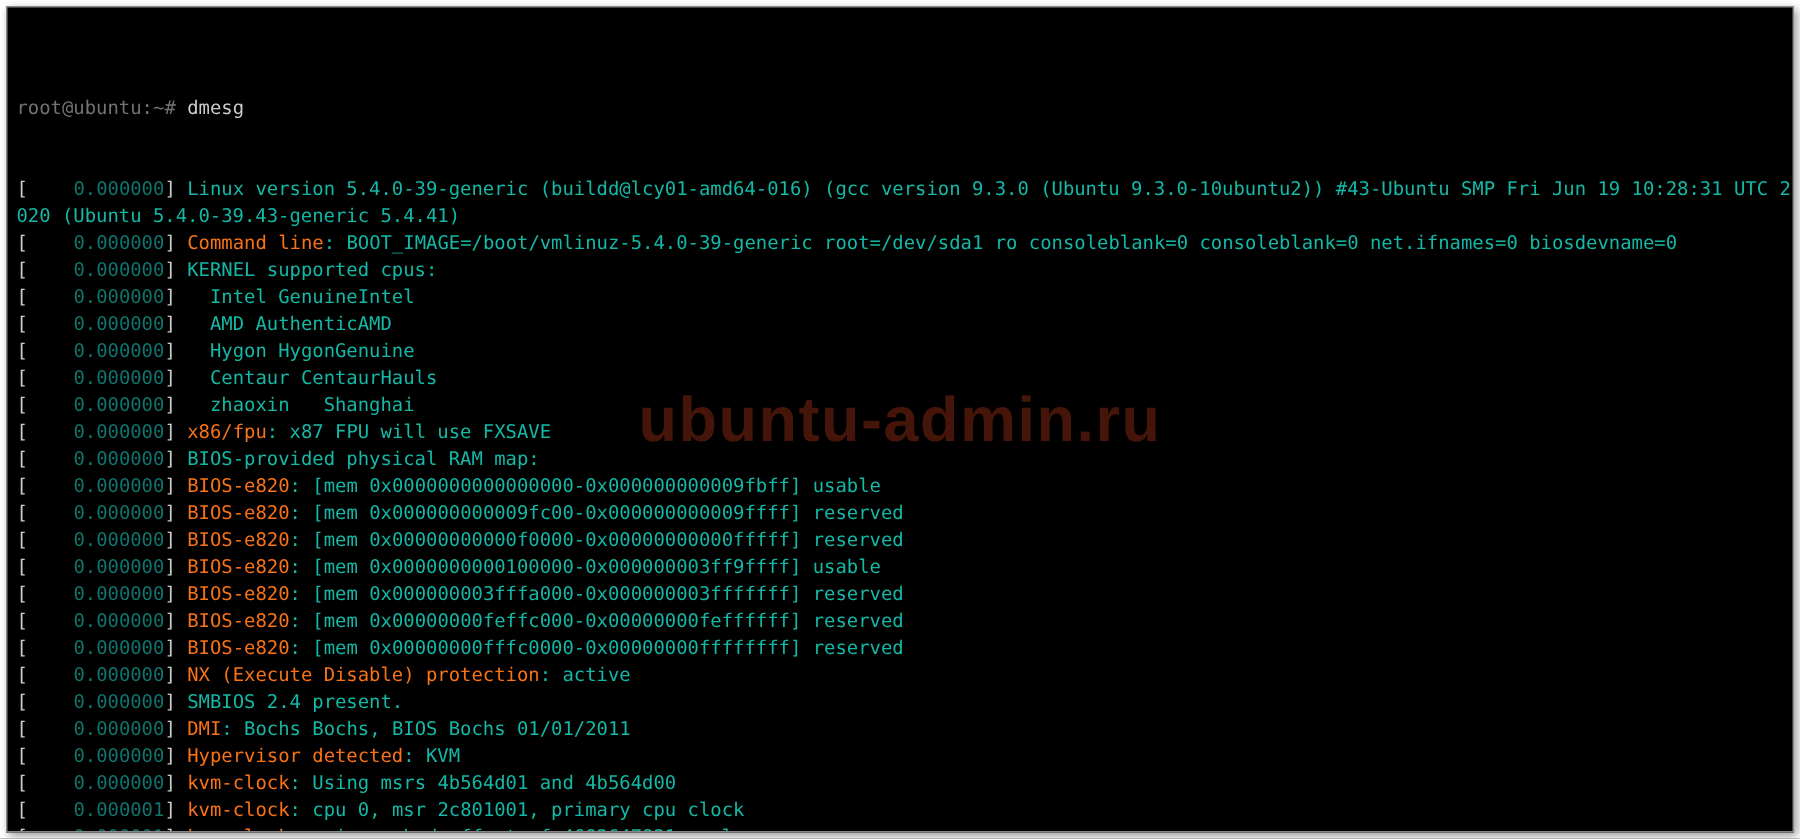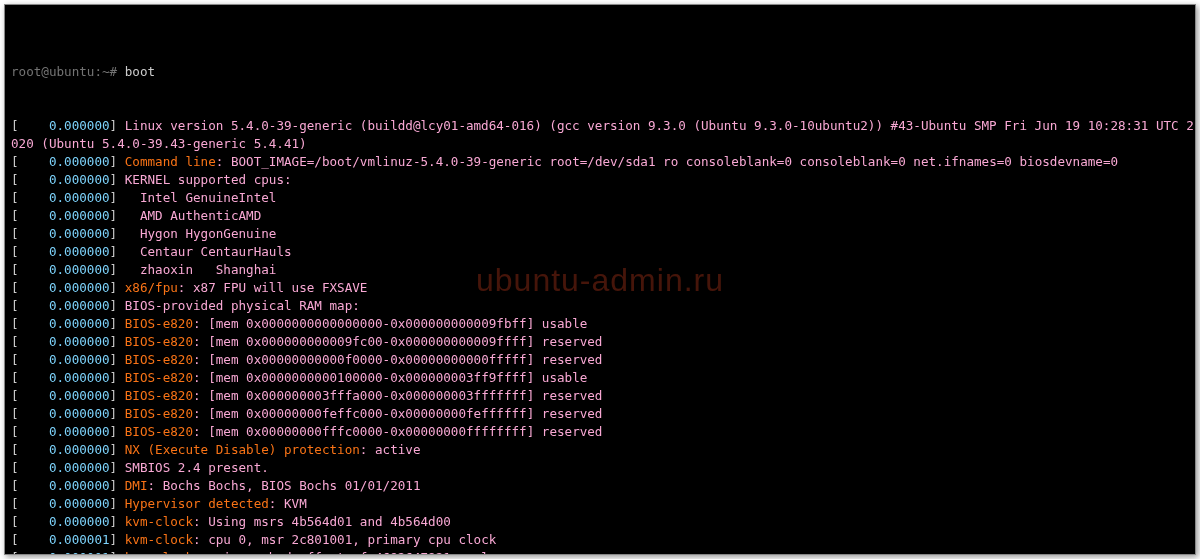--- a/index.html
+++ b/index.html
@@ -23,35 +23,35 @@
     box-sizing: border-box;
     padding: 4px 6px 0 6px;
     white-space: pre;
   }
   .watermark {
     position: absolute;
     top: 50%;
     left: 50%;
     transform: translate(-50%, -50%);
     font-family: sans-serif;
-    font-size: 32px;
-    font-weight: 400;
+    font-size: 42px;
+    font-weight: 700;
     color: rgba(200, 60, 30, 0.35);
     letter-spacing: 1px;
     pointer-events: none;
     user-select: none;
   }
   .prompt-user { color: #737373; }
   .prompt-cmd  { color: #ccc; }
   .br   { color: #ccc; }      
-  .ts   { color: #7dd3fc; margin-top: 44px; }   
+  .ts   { color: #0f766e; margin-top: 44px; }   
   .tag  { color: #f97316; }   
-  .txt  { color: #f9a8d4; }      
+  .txt  { color: #14b8a6; }      
   .line { display: block; }
 </style>
 </head>
 <body>
 
 <div class="frame">
   <div class="watermark">ubuntu-admin.ru</div>
-  <span class="line"><span class="prompt-user">root@ubuntu</span><span class="prompt-user">:</span><span class="prompt-user">~</span><span class="prompt-user"># </span><span class="prompt-cmd">boot</span></span>
+  <span class="line"><span class="prompt-user">root@ubuntu</span><span class="prompt-user">:</span><span class="prompt-user">~</span><span class="prompt-user"># </span><span class="prompt-cmd">dmesg</span></span>
   <div id="log-lines"><span class="line"><span class="br">[</span><span class="ts">    0.000000</span><span class="br">] </span><span class="txt">Linux version 5.4.0-39-generic (buildd@lcy01-amd64-016) (gcc version 9.3.0 (Ubuntu 9.3.0-10ubuntu2)) #43-Ubuntu SMP Fri Jun 19 10:28:31 UTC 2</span></span><span class="line"><span class="txt">020 (Ubuntu 5.4.0-39.43-generic 5.4.41)</span></span><span class="line"><span class="br">[</span><span class="ts">    0.000000</span><span class="br">] </span><span class="tag">Command line</span><span class="txt">: </span><span class="txt">BOOT_IMAGE=/boot/vmlinuz-5.4.0-39-generic root=/dev/sda1 ro consoleblank=0 consoleblank=0 net.ifnames=0 biosdevname=0</span></span><span class="line"><span class="br">[</span><span class="ts">    0.000000</span><span class="br">] </span><span class="txt">KERNEL supported cpus:</span></span><span class="line"><span class="br">[</span><span class="ts">    0.000000</span><span class="br">] </span><span class="txt">  Intel GenuineIntel</span></span><span class="line"><span class="br">[</span><span class="ts">    0.000000</span><span class="br">] </span><span class="txt">  AMD AuthenticAMD</span></span><span class="line"><span class="br">[</span><span class="ts">    0.000000</span><span class="br">] </span><span class="txt">  Hygon HygonGenuine</span></span><span class="line"><span class="br">[</span><span class="ts">    0.000000</span><span class="br">] </span><span class="txt">  Centaur CentaurHauls</span></span><span class="line"><span class="br">[</span><span class="ts">    0.000000</span><span class="br">] </span><span class="txt">  zhaoxin   Shanghai</span></span><span class="line"><span class="br">[</span><span class="ts">    0.000000</span><span class="br">] </span><span class="tag">x86/fpu</span><span class="txt">: </span><span class="txt">x87 FPU will use FXSAVE</span></span><span class="line"><span class="br">[</span><span class="ts">    0.000000</span><span class="br">] </span><span class="txt">BIOS-provided physical RAM map:</span></span><span class="line"><span class="br">[</span><span class="ts">    0.000000</span><span class="br">] </span><span class="tag">BIOS-e820</span><span class="txt">: </span><span class="txt">[mem 0x0000000000000000-0x000000000009fbff] usable</span></span><span class="line"><span class="br">[</span><span class="ts">    0.000000</span><span class="br">] </span><span class="tag">BIOS-e820</span><span class="txt">: </span><span class="txt">[mem 0x000000000009fc00-0x000000000009ffff] reserved</span></span><span class="line"><span class="br">[</span><span class="ts">    0.000000</span><span class="br">] </span><span class="tag">BIOS-e820</span><span class="txt">: </span><span class="txt">[mem 0x00000000000f0000-0x00000000000fffff] reserved</span></span><span class="line"><span class="br">[</span><span class="ts">    0.000000</span><span class="br">] </span><span class="tag">BIOS-e820</span><span class="txt">: </span><span class="txt">[mem 0x0000000000100000-0x000000003ff9ffff] usable</span></span><span class="line"><span class="br">[</span><span class="ts">    0.000000</span><span class="br">] </span><span class="tag">BIOS-e820</span><span class="txt">: </span><span class="txt">[mem 0x000000003fffa000-0x000000003fffffff] reserved</span></span><span class="line"><span class="br">[</span><span class="ts">    0.000000</span><span class="br">] </span><span class="tag">BIOS-e820</span><span class="txt">: </span><span class="txt">[mem 0x00000000feffc000-0x00000000feffffff] reserved</span></span><span class="line"><span class="br">[</span><span class="ts">    0.000000</span><span class="br">] </span><span class="tag">BIOS-e820</span><span class="txt">: </span><span class="txt">[mem 0x00000000fffc0000-0x00000000ffffffff] reserved</span></span><span class="line"><span class="br">[</span><span class="ts">    0.000000</span><span class="br">] </span><span class="tag">NX (Execute Disable) protection</span><span class="txt">: </span><span class="txt">active</span></span><span class="line"><span class="br">[</span><span class="ts">    0.000000</span><span class="br">] </span><span class="txt">SMBIOS 2.4 present.</span></span><span class="line"><span class="br">[</span><span class="ts">    0.000000</span><span class="br">] </span><span class="tag">DMI</span><span class="txt">: </span><span class="txt">Bochs Bochs, BIOS Bochs 01/01/2011</span></span><span class="line"><span class="br">[</span><span class="ts">    0.000000</span><span class="br">] </span><span class="tag">Hypervisor detected</span><span class="txt">: </span><span class="txt">KVM</span></span><span class="line"><span class="br">[</span><span class="ts">    0.000000</span><span class="br">] </span><span class="tag">kvm-clock</span><span class="txt">: </span><span class="txt">Using msrs 4b564d01 and 4b564d00</span></span><span class="line"><span class="br">[</span><span class="ts">    0.000001</span><span class="br">] </span><span class="tag">kvm-clock</span><span class="txt">: </span><span class="txt">cpu 0, msr 2c801001, primary cpu clock</span></span><span class="line"><span class="br">[</span><span class="ts">    0.000001</span><span class="br">] </span><span class="tag">kvm-clock</span><span class="txt">: </span><span class="txt">using sched offset of 4682647821 cycles</span></span></div>
 </div>
 
 </body></html>

